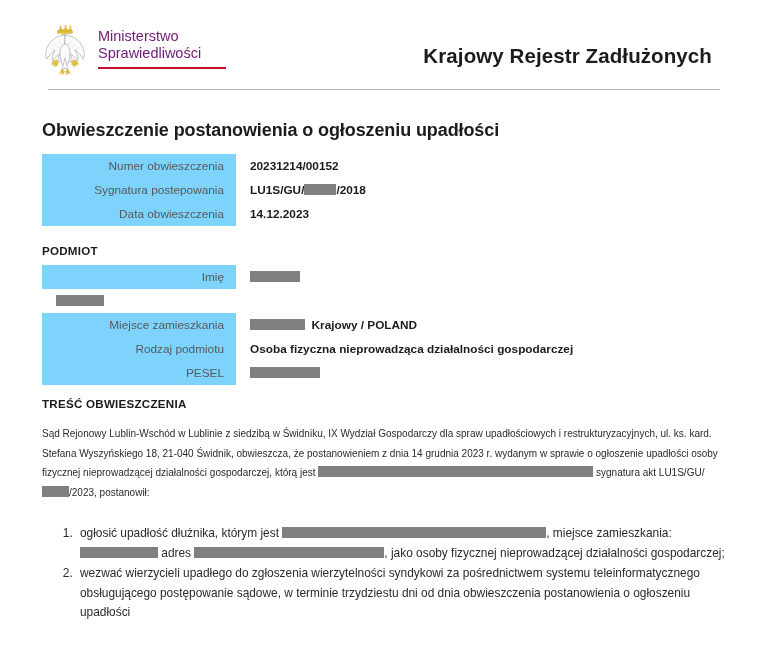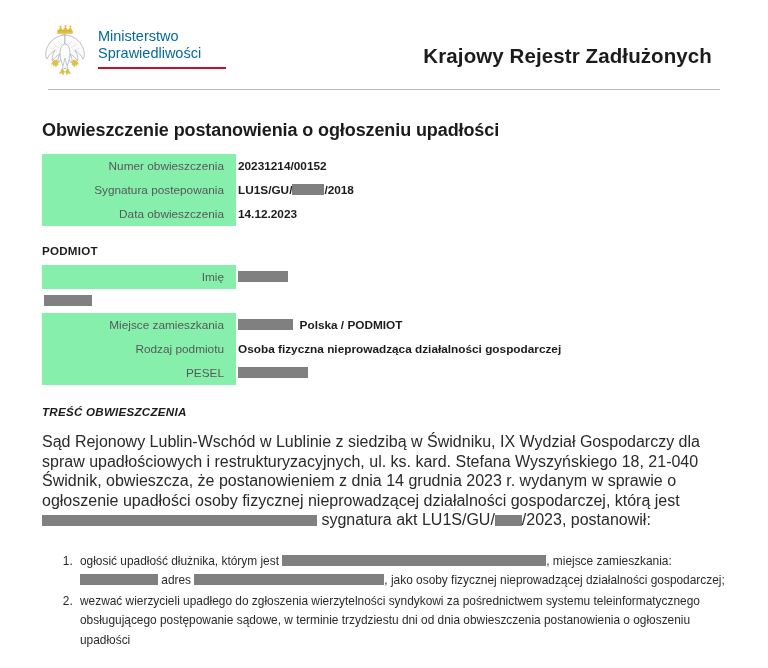--- a/index.html
+++ b/index.html
@@ -33,21 +33,21 @@
     height: 58px;
     flex: 0 0 52px;
   }
   .brand-text {
     margin-left: 8px;
     padding-top: 6px;
   }
   .brand-line {
     font-size: 14.5px;
     line-height: 17px;
-    color: #0369a1;
+    color: #701a75;
     white-space: nowrap;
   }
   .brand-rule {
     margin-top: 5px;
     width: 128px;
     height: 2px;
     background: #c8102e;
   }
   .app-title {
     position: absolute;
@@ -80,47 +80,46 @@
     letter-spacing: -0.1px;
   }
   .section-heading {
     font-size: 11.6px;
     font-weight: bold;
     letter-spacing: 0.25px;
     color: #1b1b1b;
     margin: 18px 0 8px 0;
   }
   .section-heading.treść {
-    margin-top: 20px;
-    font-style: italic;
+    margin-top: 12px;
   }
 
   
   .field-table {
     display: table;
     border-collapse: collapse;
     width: 100%;
   }
   .field-row {
     display: table-row;
   }
   .field-label {
     display: table-cell;
     width: 176px;
-    background: #86efac;
+    background: #7dd3fc;
     text-align: right;
     padding: 5px 12px 5px 6px;
     font-size: 11.8px;
     color: #585858;
     vertical-align: middle;
     white-space: nowrap;
   }
   .field-value {
     display: table-cell;
-    padding: 5px 0 5px 2px;
+    padding: 5px 0 5px 14px;
     font-size: 11.8px;
     font-weight: bold;
     color: #1b1b1b;
     vertical-align: middle;
     white-space: nowrap;
     margin-left: 20px;
   }
 
   
   .redact {
@@ -132,21 +131,21 @@
   }
   .redact-inline {
     display: inline-block;
     background: #808080;
     height: 11px;
     vertical-align: -1px;
   }
 
   
   .content-text {
-    font-size: 16px;
+    font-size: 10px;
     line-height: 19.5px;
     color: #2a2a2a;
     margin-top: 14px;
   }
   .content-list {
     margin: 22px 0 0 0;
     padding-left: 34px;
     font-size: 11.9px;
     line-height: 19.5px;
     color: #2a2a2a;
@@ -226,21 +225,21 @@
   <div class="field-table">
     <div class="field-row">
       <div class="field-label">Imię</div>
       <div class="field-value"><span class="redact" style="width:50px"></span></div>
     </div>
     <div class="field-row">
       <div class="field-value"><span class="redact" style="width:48px"></span></div>
     </div>
     <div class="field-row">
       <div class="field-label">Miejsce zamieszkania</div>
-      <div class="field-value"><span class="redact" style="width:55px"></span>&nbsp;&nbsp;<span>Polska / PODMIOT</span></div>
+      <div class="field-value"><span class="redact" style="width:55px"></span>&nbsp;&nbsp;<span>Krajowy / POLAND</span></div>
     </div>
     <div class="field-row">
       <div class="field-label">Rodzaj podmiotu</div>
       <div class="field-value">Osoba fizyczna nieprowadząca działalności gospodarczej</div>
     </div>
     <div class="field-row">
       <div class="field-label">PESEL</div>
       <div class="field-value"><span class="redact" style="width:70px"></span></div>
     </div>
   </div>

